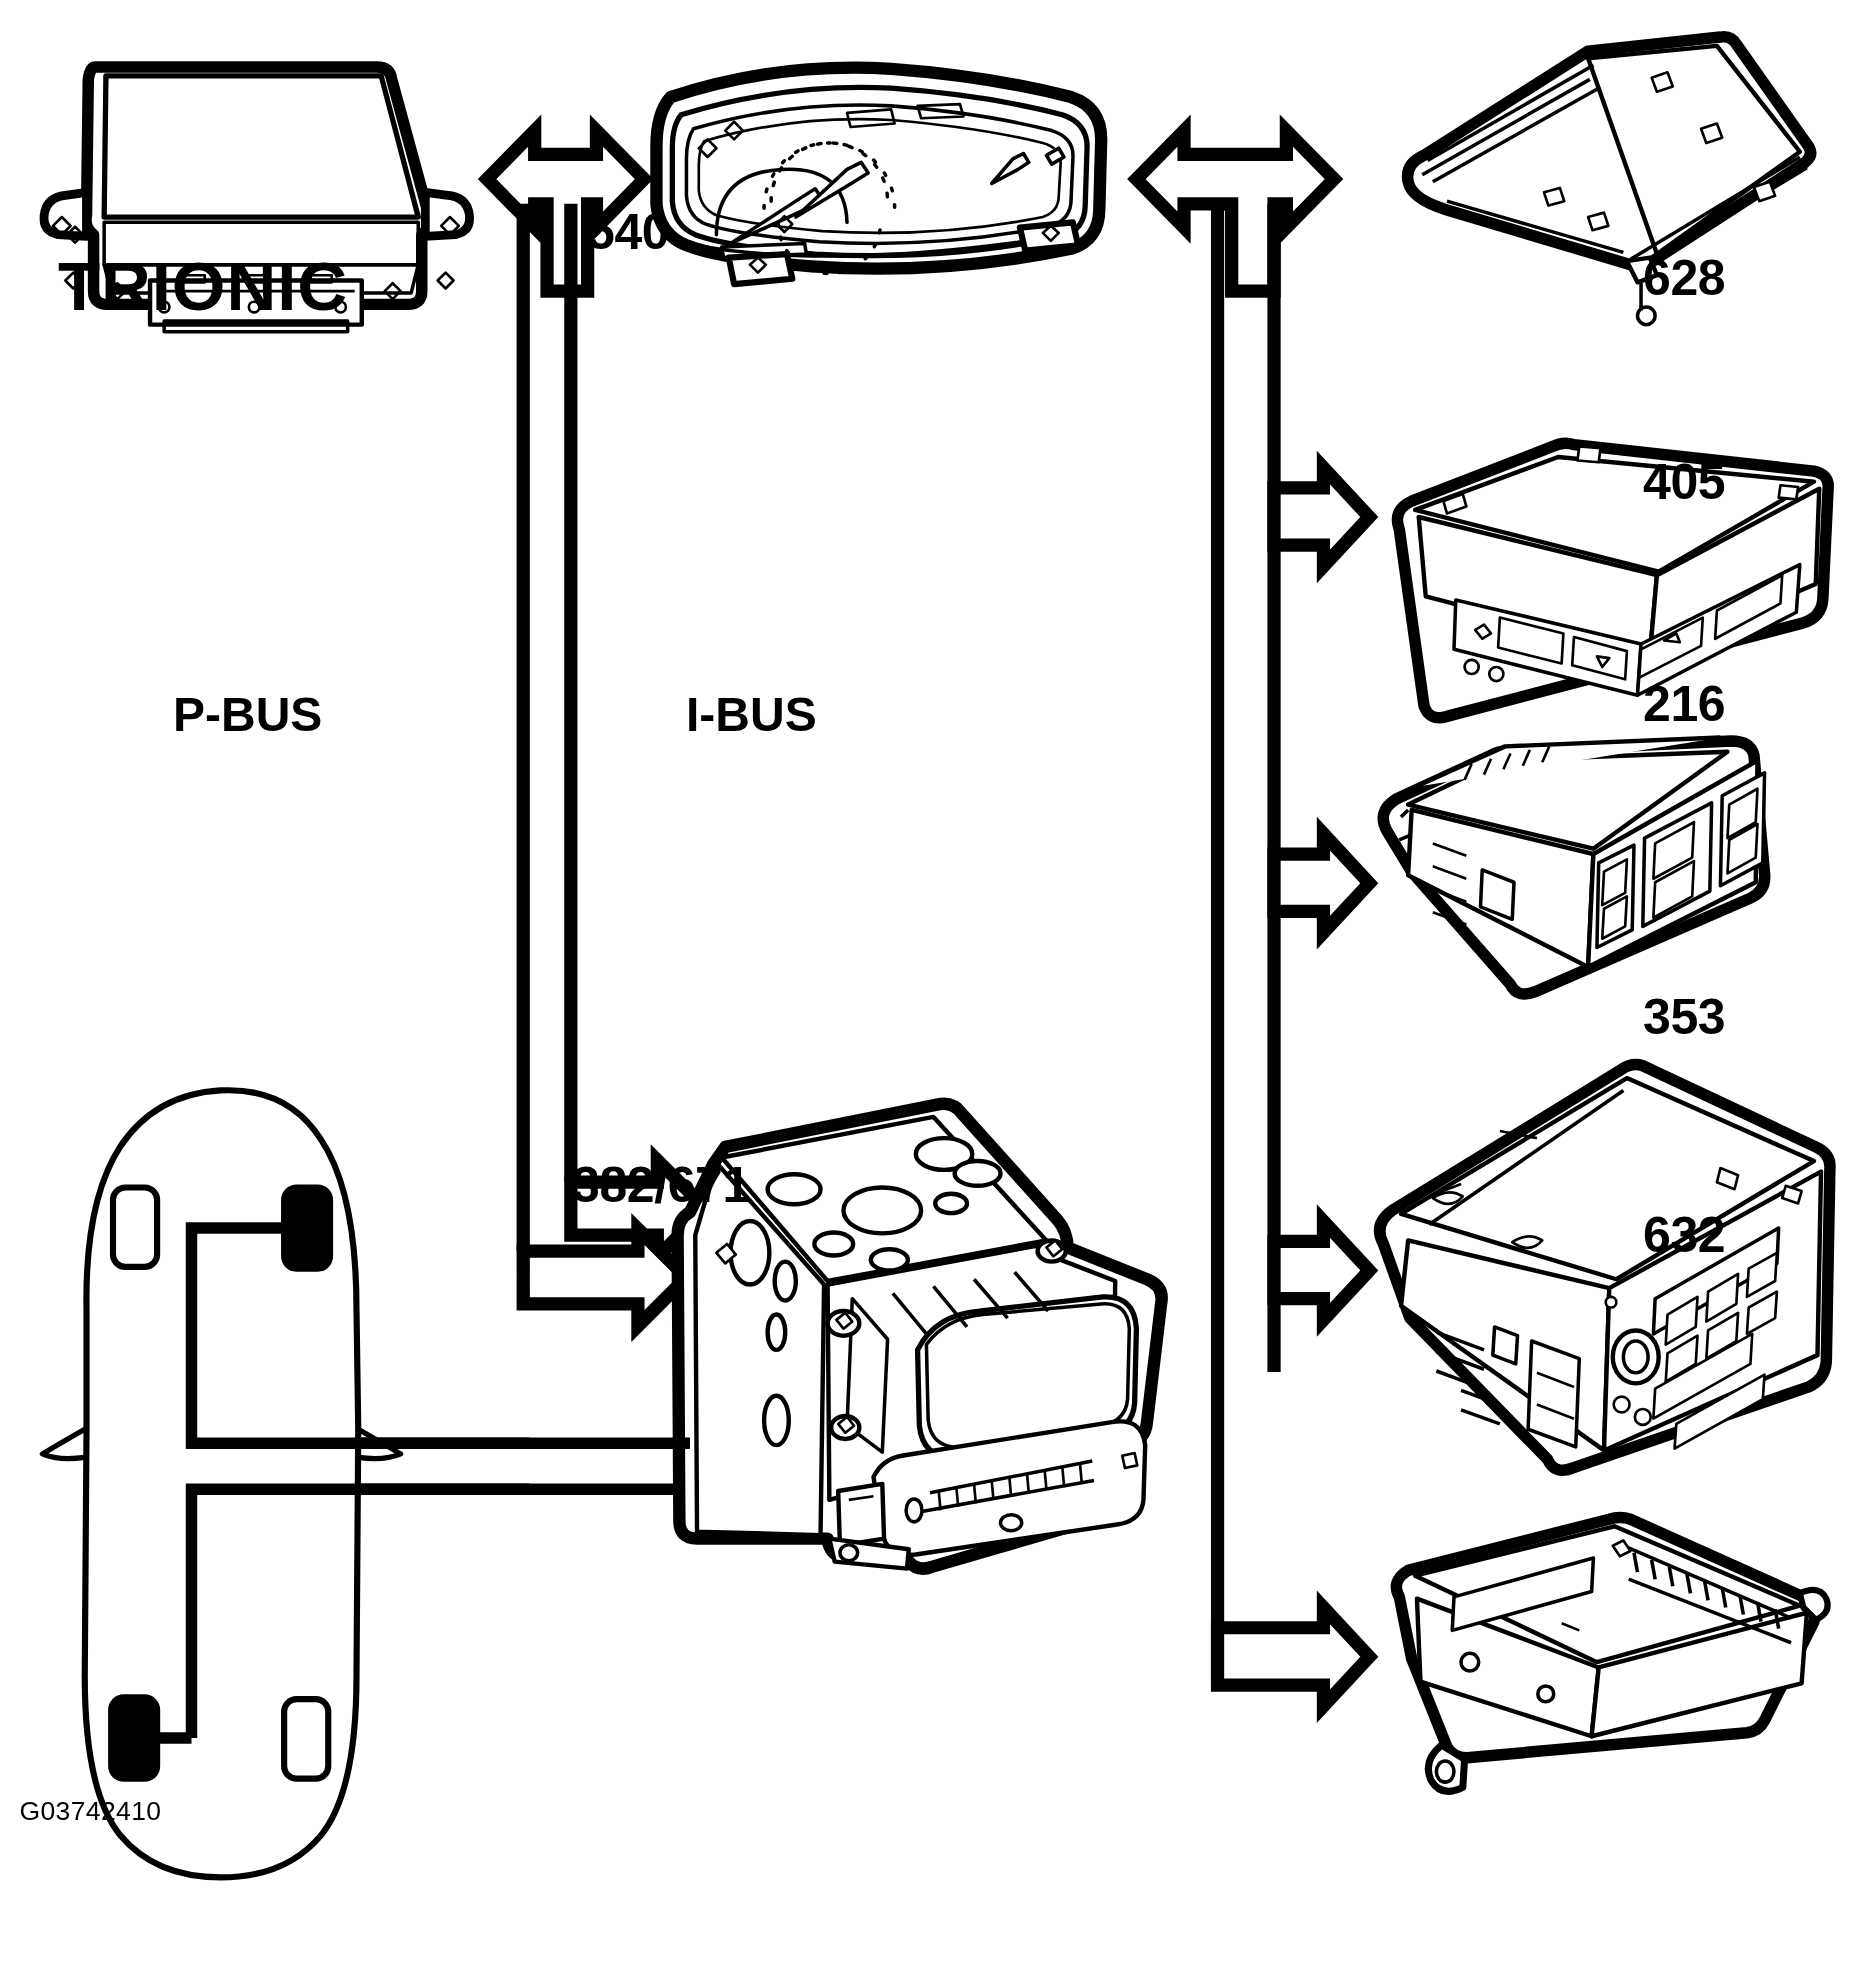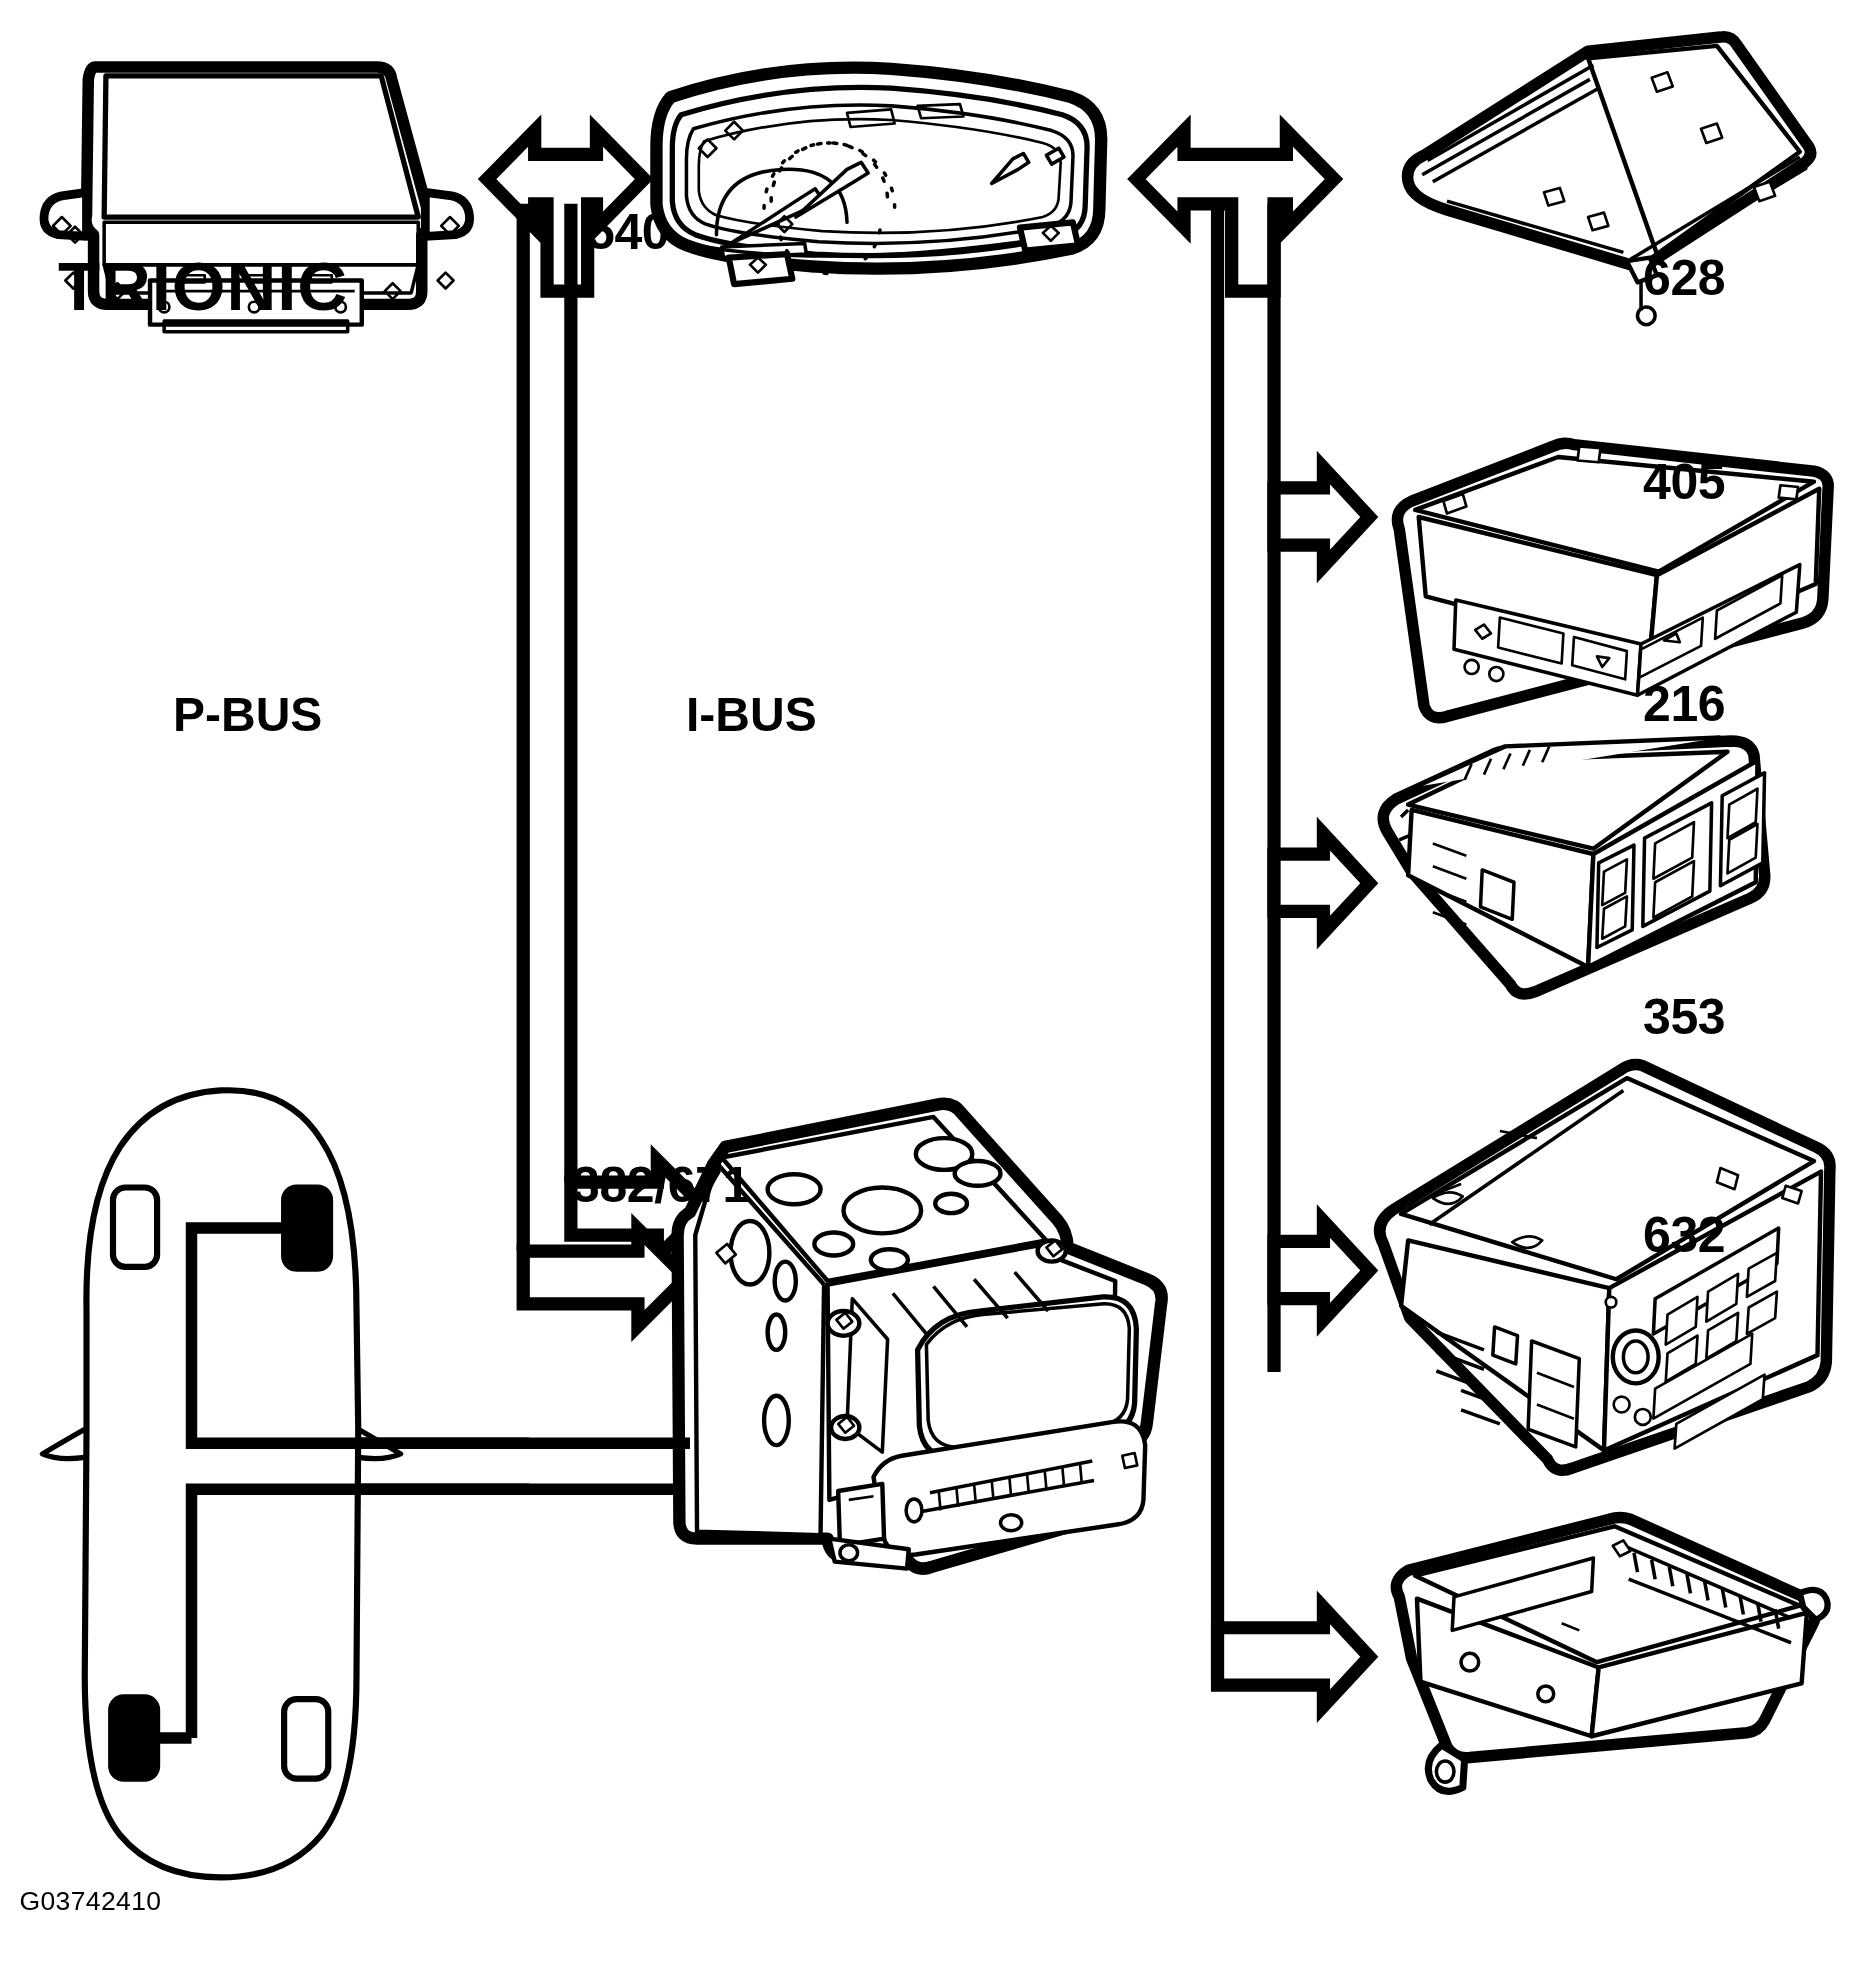--- a/index.html
+++ b/index.html
@@ -572,16 +572,16 @@
 <div class="lbl lbl-node" style="left:1643px; top:992px;">353</div>
 
 <div class="lbl lbl-node" style="left:1643px; top:1210px;">632</div>
 
 <div class="lbl lbl-node" style="left:572px; top:1160px;">382/671</div>
 
 <div class="lbl lbl-bus" style="left:173px; top:691px;">P-BUS</div>
 
 <div class="lbl lbl-bus" style="left:686px; top:691px;">I-BUS</div>
 
-<div class="lbl-figid" style="left:19.4px; top:1886px;">G03742410</div>
+<div class="lbl-figid" style="left:19.4px; top:1796px;">G03742410</div>
 
 </div>
 
 
 </body></html>

